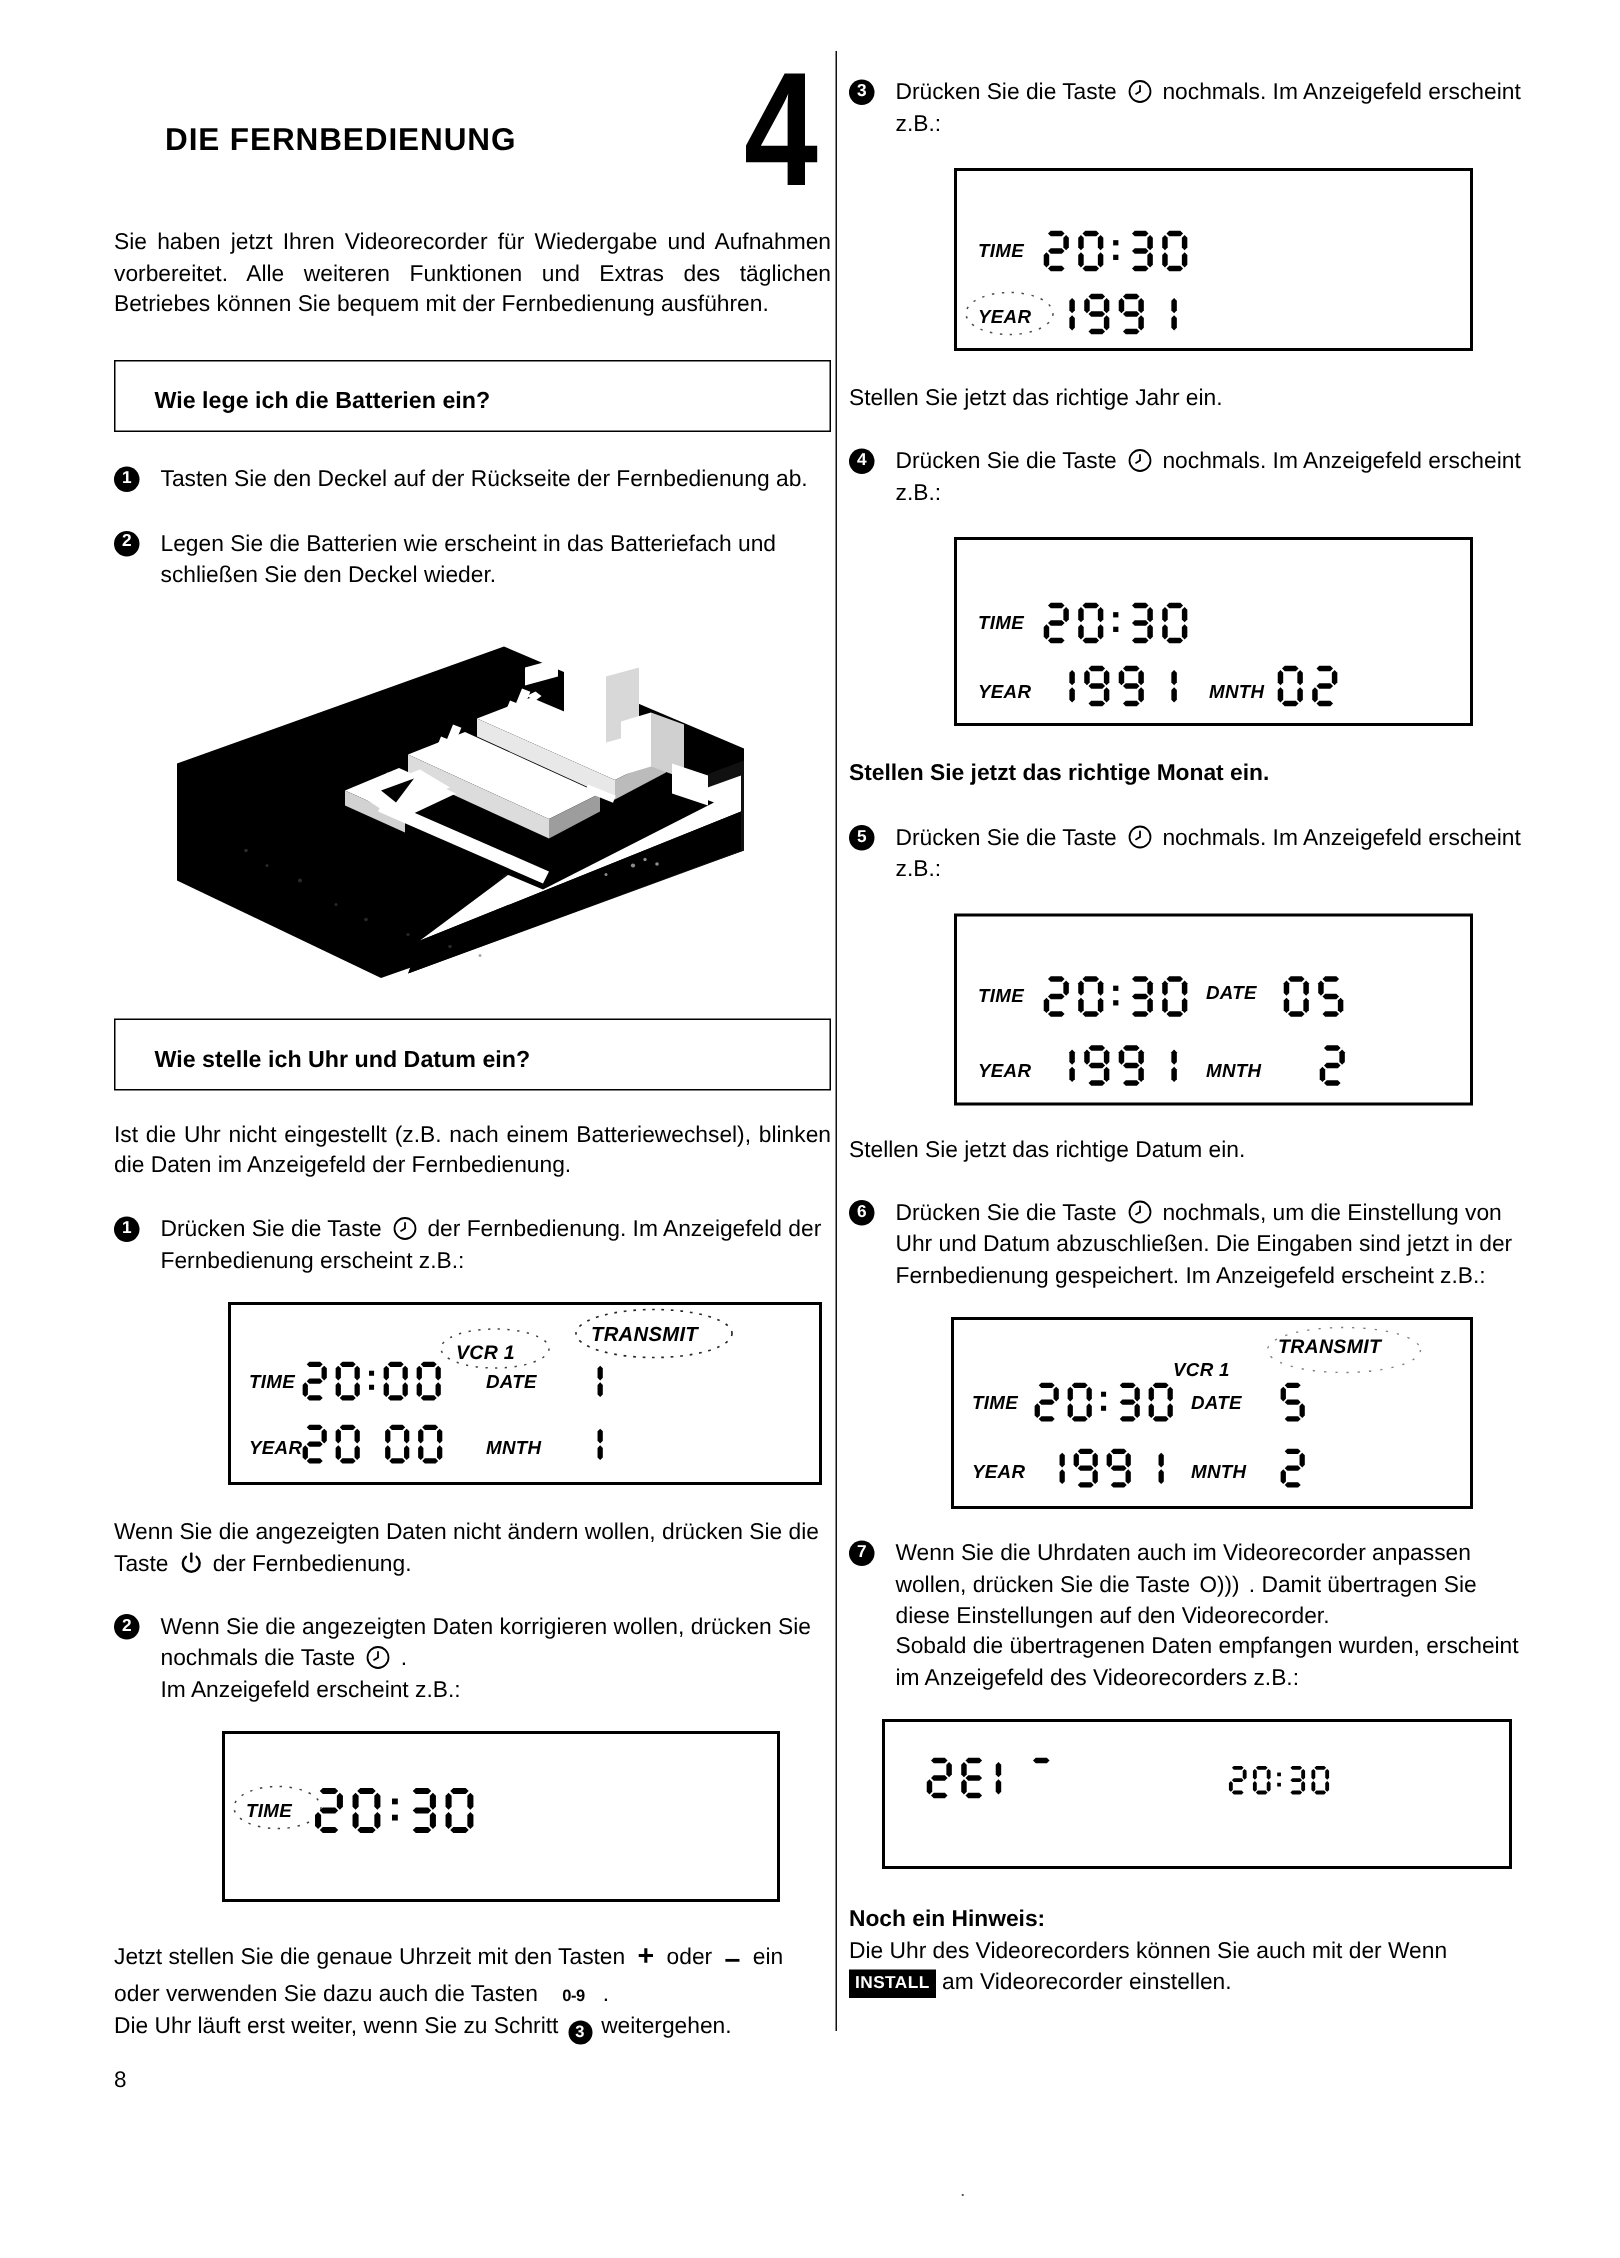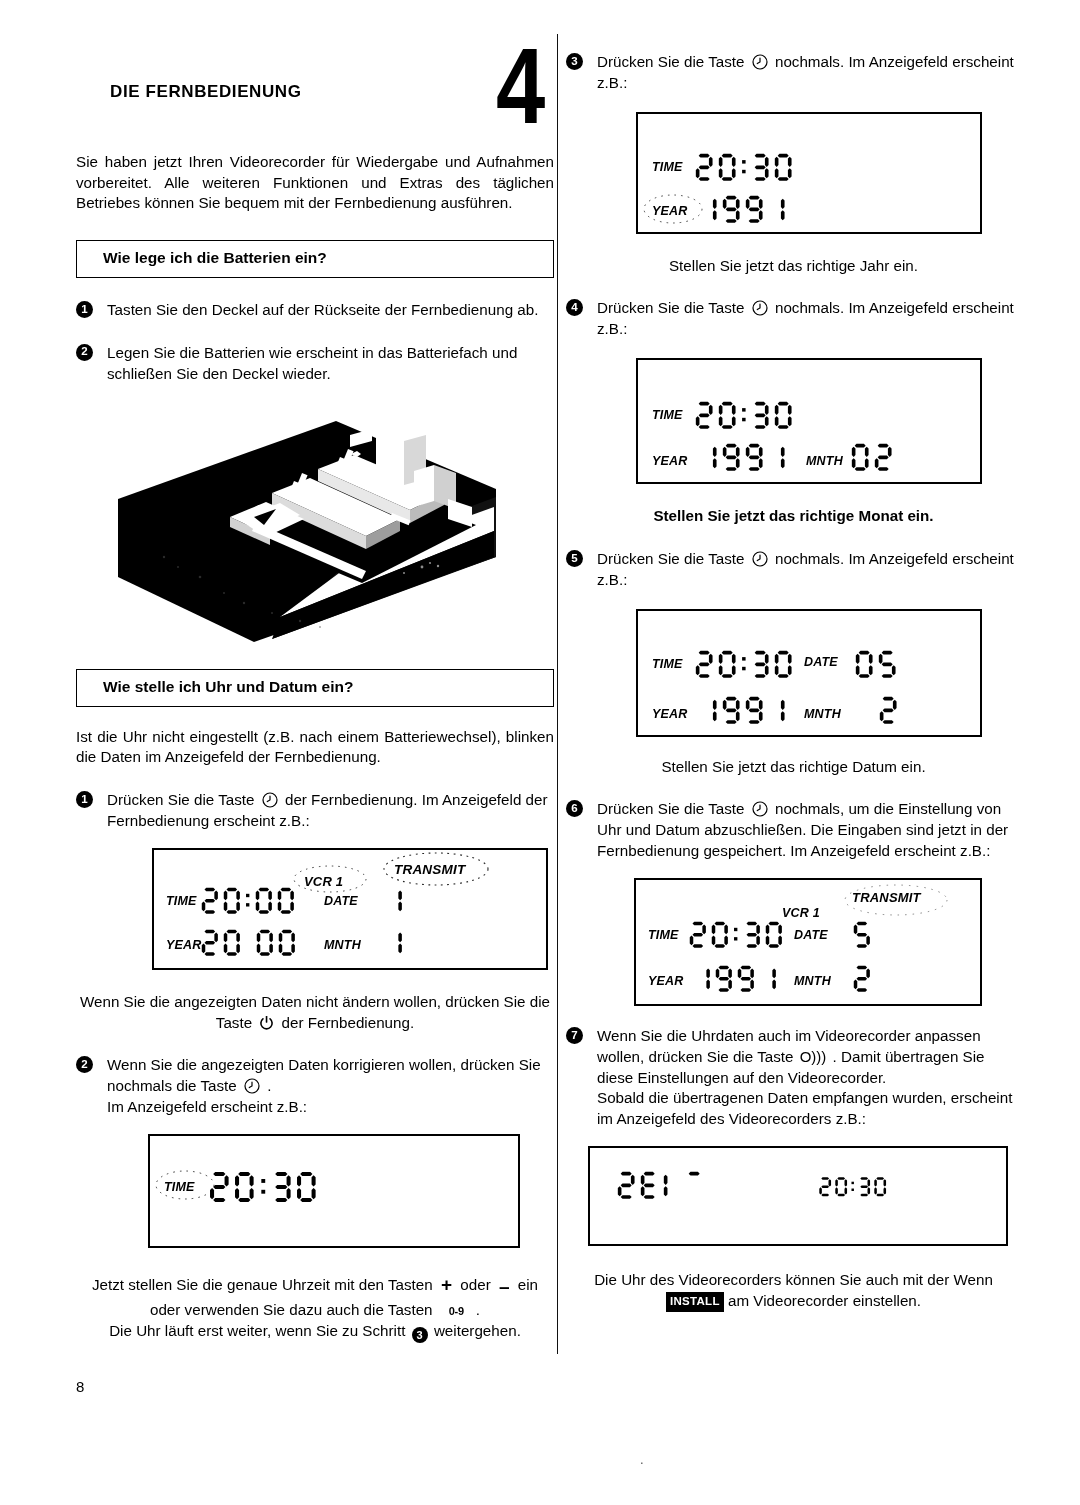--- a/index.html
+++ b/index.html
@@ -13,43 +13,43 @@
 
   
   .col-left{position:absolute;left:76px;top:40px;width:478px;}
   .col-right{position:absolute;left:566px;top:40px;width:455px;}
   .divider{position:absolute;left:557px;top:34px;width:1px;height:1320px;background:#111;}
 
   
   .head-row{position:relative;height:78px;}
   .chapter-title{
     position:absolute;left:34px;top:42px;
-    font-size:17px;font-weight:bold;letter-spacing:.6px;
+    font-size:21px;font-weight:bold;letter-spacing:.6px;
   }
   .chapter-num{
     position:absolute;left:420px;top:-2px;
     font-size:108px;font-weight:bold;line-height:.88;
     font-family:"Liberation Sans",sans-serif;
     transform:scaleX(.82);transform-origin:left top;
   }
 
   
-  p{margin:0;text-align:center;}
+  p{margin:0;}
   .intro{
     margin-top:34px;font-size:15.2px;line-height:1.36;
     text-align:justify;
   }
   .para{font-size:15.2px;line-height:1.37;}
   .para.justify{text-align:justify;}
 
   
   .section-bar{
     border:1.6px solid #000;
     margin-top:26px;
-    padding:8px 0 10px 26px;
+    padding:18px 0 10px 26px;
     font-size:15.5px;font-weight:bold;
   }
 
   
   .step{position:relative;padding-left:31px;font-size:15.2px;line-height:1.37;}
   .step .bullet{
     position:absolute;left:0;top:1px;
     width:17px;height:17px;border-radius:50%;
     background:#000;color:#fff;
     font-size:11.5px;font-weight:bold;
@@ -1179,20 +1179,21 @@
                     <polygon points="0,3.2832000000000003 1.2825000000000002,2.0007 2.5650000000000004,3.2832000000000003 2.5650000000000004,7.909699999999999 1.2825000000000002,9.1922 0,7.909699999999999"></polygon>
                   </g>
                 </svg>
               </span>
             </span>
           </div>
       </div>
     </div>
 
     <div style="margin-top:24px;">
+      <p class="para" style="font-weight:bold;">Noch ein Hinweis:</p>
       <p class="para">
         <span>Die Uhr des Videorecorders können Sie auch mit der Wenn</span><br>
         <span class="install-g">INSTALL</span>
         <span>am Videorecorder einstellen.</span>
       </p>
     </div>
 
   </div>
 
   <div class="pageno">8</div>

